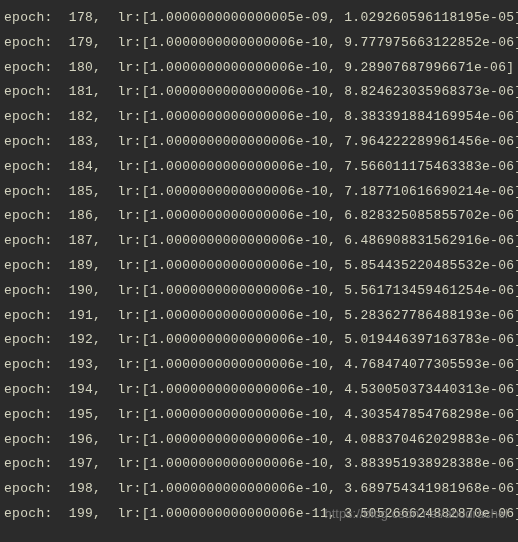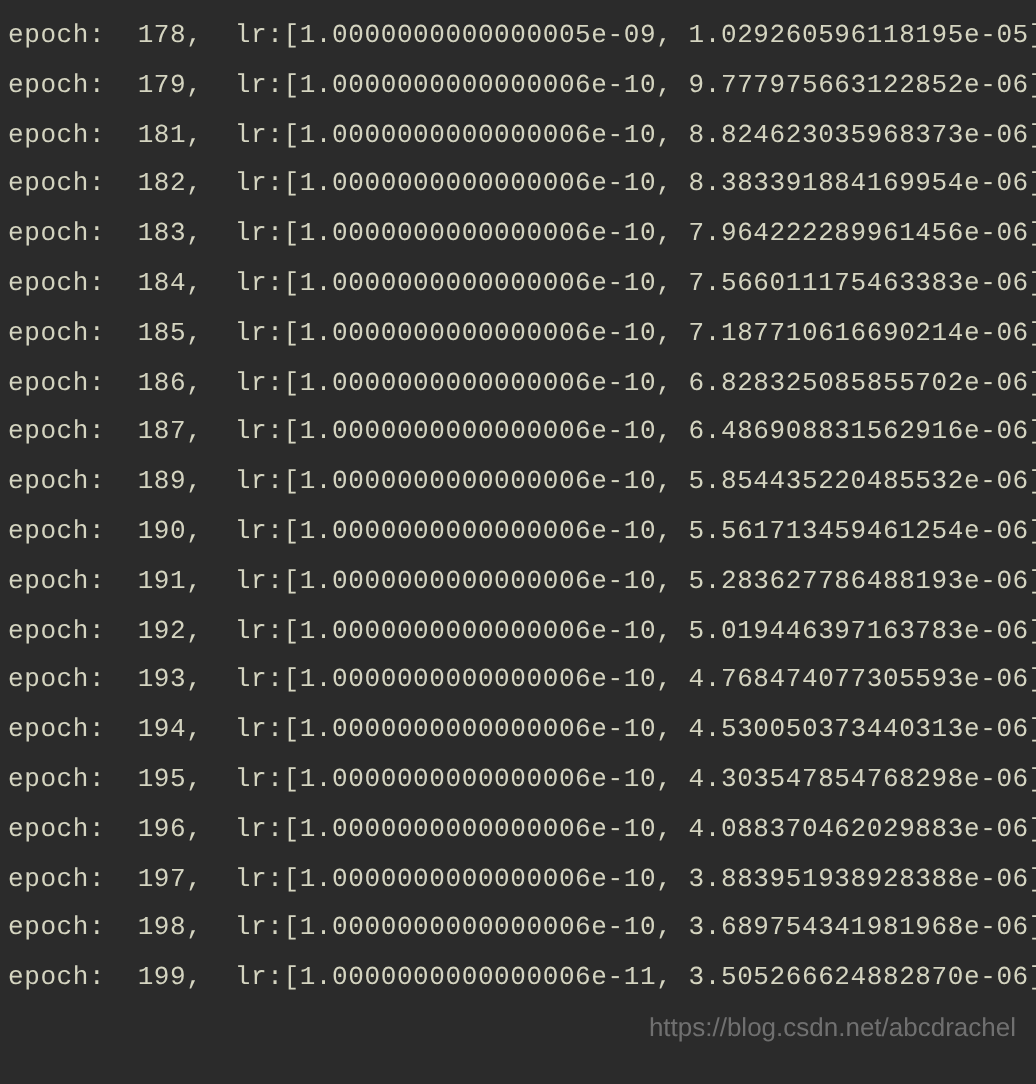--- a/index.html
+++ b/index.html
@@ -33,20 +33,21 @@
       opacity: 0.75;
       letter-spacing: 0;
     }
   </style>
 </head>
 <body>
 
 <div id="log-container">
     <div class="log-line"><span>epoch:</span>  <span>178,</span>  <span>lr:</span><span>[1.0000000000000005e-09, 1.029260596118195e-05]</span></div>
     <div class="log-line"><span>epoch:</span>  <span>179,</span>  <span>lr:</span><span>[1.0000000000000006e-10, 9.777975663122852e-06]</span></div>
+    <div class="log-line"><span>epoch:</span>  <span>180,</span>  <span>lr:</span><span>[1.0000000000000006e-10, 9.28907687996671e-06]</span></div>
     <div class="log-line"><span>epoch:</span>  <span>181,</span>  <span>lr:</span><span>[1.0000000000000006e-10, 8.824623035968373e-06]</span></div>
     <div class="log-line"><span>epoch:</span>  <span>182,</span>  <span>lr:</span><span>[1.0000000000000006e-10, 8.383391884169954e-06]</span></div>
     <div class="log-line"><span>epoch:</span>  <span>183,</span>  <span>lr:</span><span>[1.0000000000000006e-10, 7.964222289961456e-06]</span></div>
     <div class="log-line"><span>epoch:</span>  <span>184,</span>  <span>lr:</span><span>[1.0000000000000006e-10, 7.566011175463383e-06]</span></div>
     <div class="log-line"><span>epoch:</span>  <span>185,</span>  <span>lr:</span><span>[1.0000000000000006e-10, 7.187710616690214e-06]</span></div>
     <div class="log-line"><span>epoch:</span>  <span>186,</span>  <span>lr:</span><span>[1.0000000000000006e-10, 6.828325085855702e-06]</span></div>
     <div class="log-line"><span>epoch:</span>  <span>187,</span>  <span>lr:</span><span>[1.0000000000000006e-10, 6.486908831562916e-06]</span></div>
     <div class="log-line"><span>epoch:</span>  <span>189,</span>  <span>lr:</span><span>[1.0000000000000006e-10, 5.854435220485532e-06]</span></div>
     <div class="log-line"><span>epoch:</span>  <span>190,</span>  <span>lr:</span><span>[1.0000000000000006e-10, 5.561713459461254e-06]</span></div>
     <div class="log-line"><span>epoch:</span>  <span>191,</span>  <span>lr:</span><span>[1.0000000000000006e-10, 5.283627786488193e-06]</span></div>

